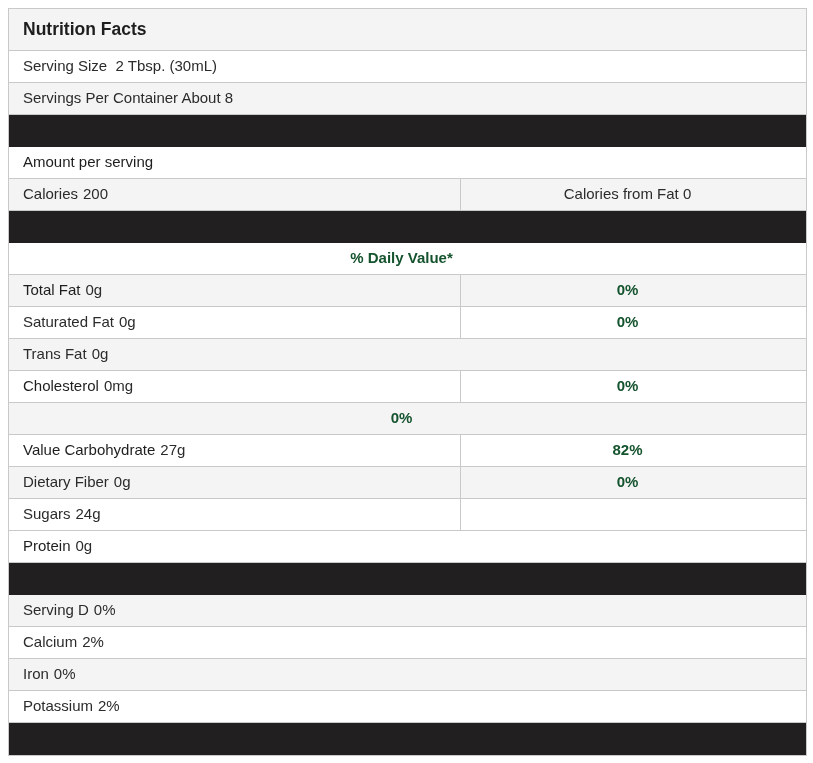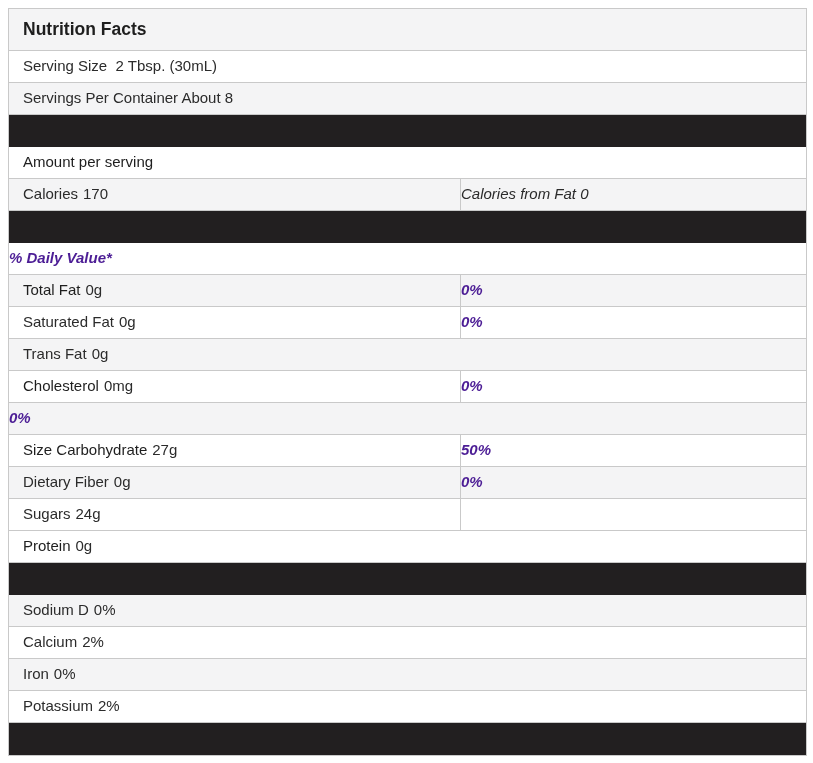--- a/index.html
+++ b/index.html
@@ -47,25 +47,24 @@
     box-sizing: border-box;
     flex: 0 0 452px;
     align-self: stretch;
     display: flex;
     align-items: center;
     padding-left: 14px;
     border-right: 1px solid #c9c9c9;
   }
   .cell-right {
     flex: 1;
-    text-align: left;
+    text-align: center;
     padding-right: 12px;
-    font-style: italic;
-  }
-  .dv { font-weight: 700; color: #4c1d95; }
+  }
+  .dv { font-weight: 700; color: #14532d; }
   .b { font-weight: 400; color: #1e1e1e; }
   .gap { white-space: pre-wrap; }
   .bar {
     height: 15px;
     background: #221f20;
     border-bottom: none;
   }
   .bar-thin {
     height: 6px;
     background: #221f20;
@@ -95,21 +94,21 @@
 
     <div class="r bar"></div>
 
     <div class="r white pad heading-row">
       <span>Amount per serving</span>
     </div>
 
     <div class="r shade">
       <div class="cell-left">
         <span>Calories</span>
-        <span class="amount-gap">170</span>
+        <span class="amount-gap">200</span>
       </div>
       <div class="cell-right">
         <span>Calories from Fat</span>
         <span>0</span>
       </div>
     </div>
 
     <div class="r bar-thin"></div>
 
     <div class="r white dv-heading-row">
@@ -144,24 +143,24 @@
       </div>
       <div class="cell-right dv">0%</div>
     </div>
 
     <div class="r shade">
       <div class="cell-right dv">0%</div>
     </div>
 
     <div class="r white">
       <div class="cell-left">
-        <span class="b">Size Carbohydrate</span>
+        <span class="b">Value Carbohydrate</span>
         <span class="amount-gap">27g</span>
       </div>
-      <div class="cell-right dv">50%</div>
+      <div class="cell-right dv">82%</div>
     </div>
 
     <div class="r shade">
       <div class="cell-left">
         <span>Dietary Fiber</span>
         <span class="amount-gap">0g</span>
       </div>
       <div class="cell-right dv">0%</div>
     </div>
 
@@ -175,21 +174,21 @@
 
 
     <div class="r white pad">
       <span class="b">Protein</span>
       <span class="amount-gap">0g</span>
     </div>
 
     <div class="r bar"></div>
 
     <div class="r shade pad">
-      <span>Sodium D</span>
+      <span>Serving D</span>
       <span class="amount-gap">0%</span>
     </div>
 
     <div class="r white pad">
       <span>Calcium</span>
       <span class="amount-gap">2%</span>
     </div>
 
     <div class="r shade pad">
       <span>Iron</span>

